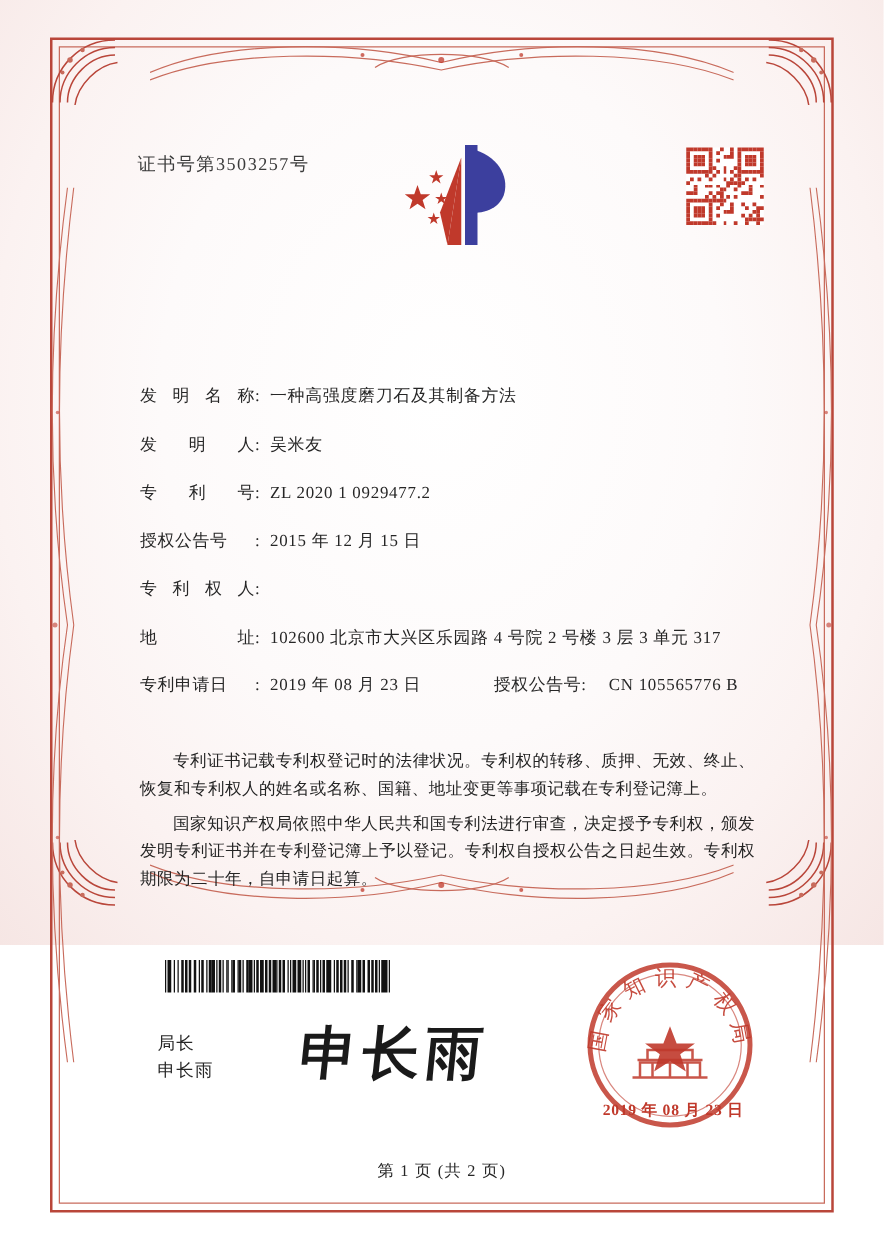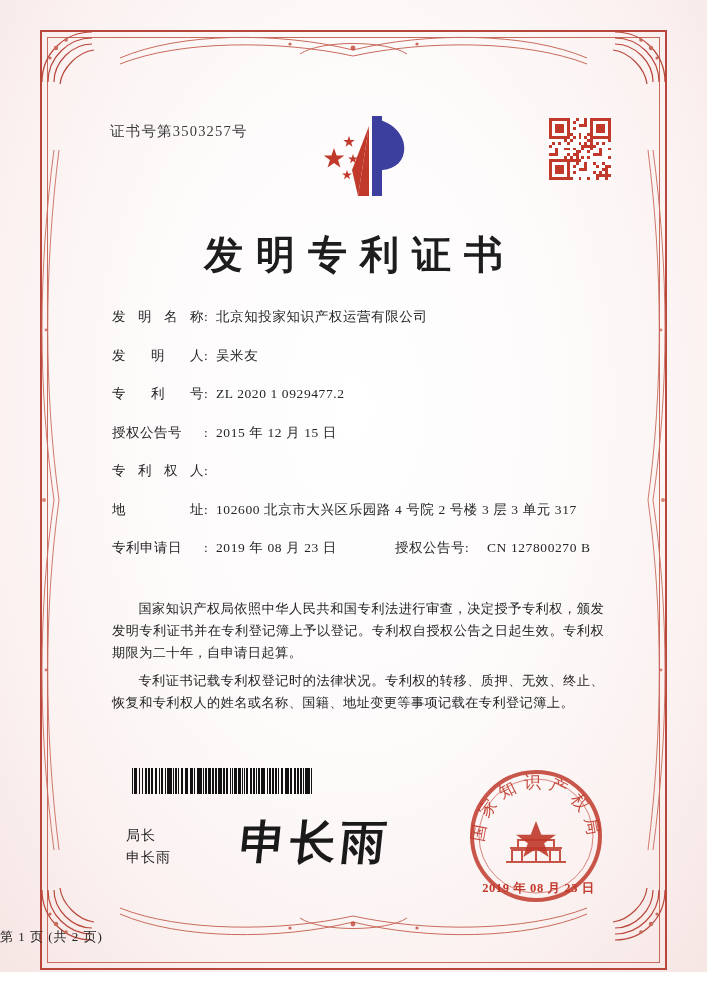--- a/index.html
+++ b/index.html
@@ -13,21 +13,21 @@
     font-family: "Liberation Serif", serif;
     color: #2a2a2a;
     position: relative;
     overflow: hidden;
   }
 
   .page {
     position: absolute;
     left: 0; top: 0;
     width: 707px;
-    height: 972px;
+    height: 756px;
     background:
       radial-gradient(ellipse at 50% 42%, #ffffff 0%, #fdfafa 45%, #fbf2f1 72%, #f6e6e4 100%);
   }
 
   
   .border-outer {
     position: absolute;
     left: 40px; top: 30px;
     width: 627px; height: 940px;
     border: 2px solid #b9463a;
@@ -205,20 +205,21 @@
     font-size: 12.5px;
     color: #c0392b;
     letter-spacing: 0.6px;
     font-weight: bold;
   }
 
   
   .page-num {
     position: absolute;
     left: 0; right: 0; top: 928px;
+    text-align: center;
     font-size: 13px;
     letter-spacing: 1px;
     color: #262626;
   }
   .footnote {
     position: absolute;
     left: 0; right: 0; top: 968px;
     text-align: center;
     font-size: 11.5px;
     letter-spacing: 1px;
@@ -805,33 +806,32 @@
         <i class=""></i>
         <i class=""></i>
         <i class="on"></i>
         <i class=""></i>
         <i class=""></i>
         <i class="on"></i>
         <i class=""></i>
       </div>
   </div>
 
-  <div class="main-title">发明专利证书</div>
 
   <div class="fields">
 
     <div class="field-row">
       <div class="field-label spread">
         <span>发</span>
           <span>明</span>
           <span>名</span>
           <span>称</span>
       </div>
       <div class="field-colon">:</div>
-      <div class="field-value">北京知投家知识产权运营有限公司</div>
+      <div class="field-value">一种高强度磨刀石及其制备方法</div>
     </div>
 
     <div class="field-row">
       <div class="field-label spread">
         <span>发</span>
           <span>明</span>
           <span>人</span>
       </div>
       <div class="field-colon">:</div>
       <div class="field-value">吴米友</div>
@@ -871,28 +871,28 @@
       <div class="field-colon">:</div>
       <div class="field-value">102600 北京市大兴区乐园路 4 号院 2 号楼 3 层 3 单元 317</div>
     </div>
 
     <div class="field-row dual">
       <div class="field-label">专利申请日</div>
       <div class="field-colon">:</div>
       <div class="field-value">2019 年 08 月 23 日</div>
       <div class="field-value-2-label">授权公告号</div>
       <div class="field-colon">:</div>
-      <div class="field-value-2">CN 127800270 B</div>
+      <div class="field-value-2">CN 105565776 B</div>
     </div>
 
   </div>
 
   <div class="para-block">
+    <p class="para">专利证书记载专利权登记时的法律状况。专利权的转移、质押、无效、终止、恢复和专利权人的姓名或名称、国籍、地址变更等事项记载在专利登记簿上。</p>
     <p class="para">国家知识产权局依照中华人民共和国专利法进行审查，决定授予专利权，颁发发明专利证书并在专利登记簿上予以登记。专利权自授权公告之日起生效。专利权期限为二十年，自申请日起算。</p>
-    <p class="para">专利证书记载专利权登记时的法律状况。专利权的转移、质押、无效、终止、恢复和专利权人的姓名或名称、国籍、地址变更等事项记载在专利登记簿上。</p>
   </div>
 
   <div class="barcode" id="barcode">
       <i style="width:1px"></i>
       <i style="width:2px;background:transparent"></i>
       <i style="width:3px"></i>
       <i style="width:2px;background:transparent"></i>
       <i style="width:2px"></i>
       <i style="width:2px;background:transparent"></i>
       <i style="width:2px"></i>

